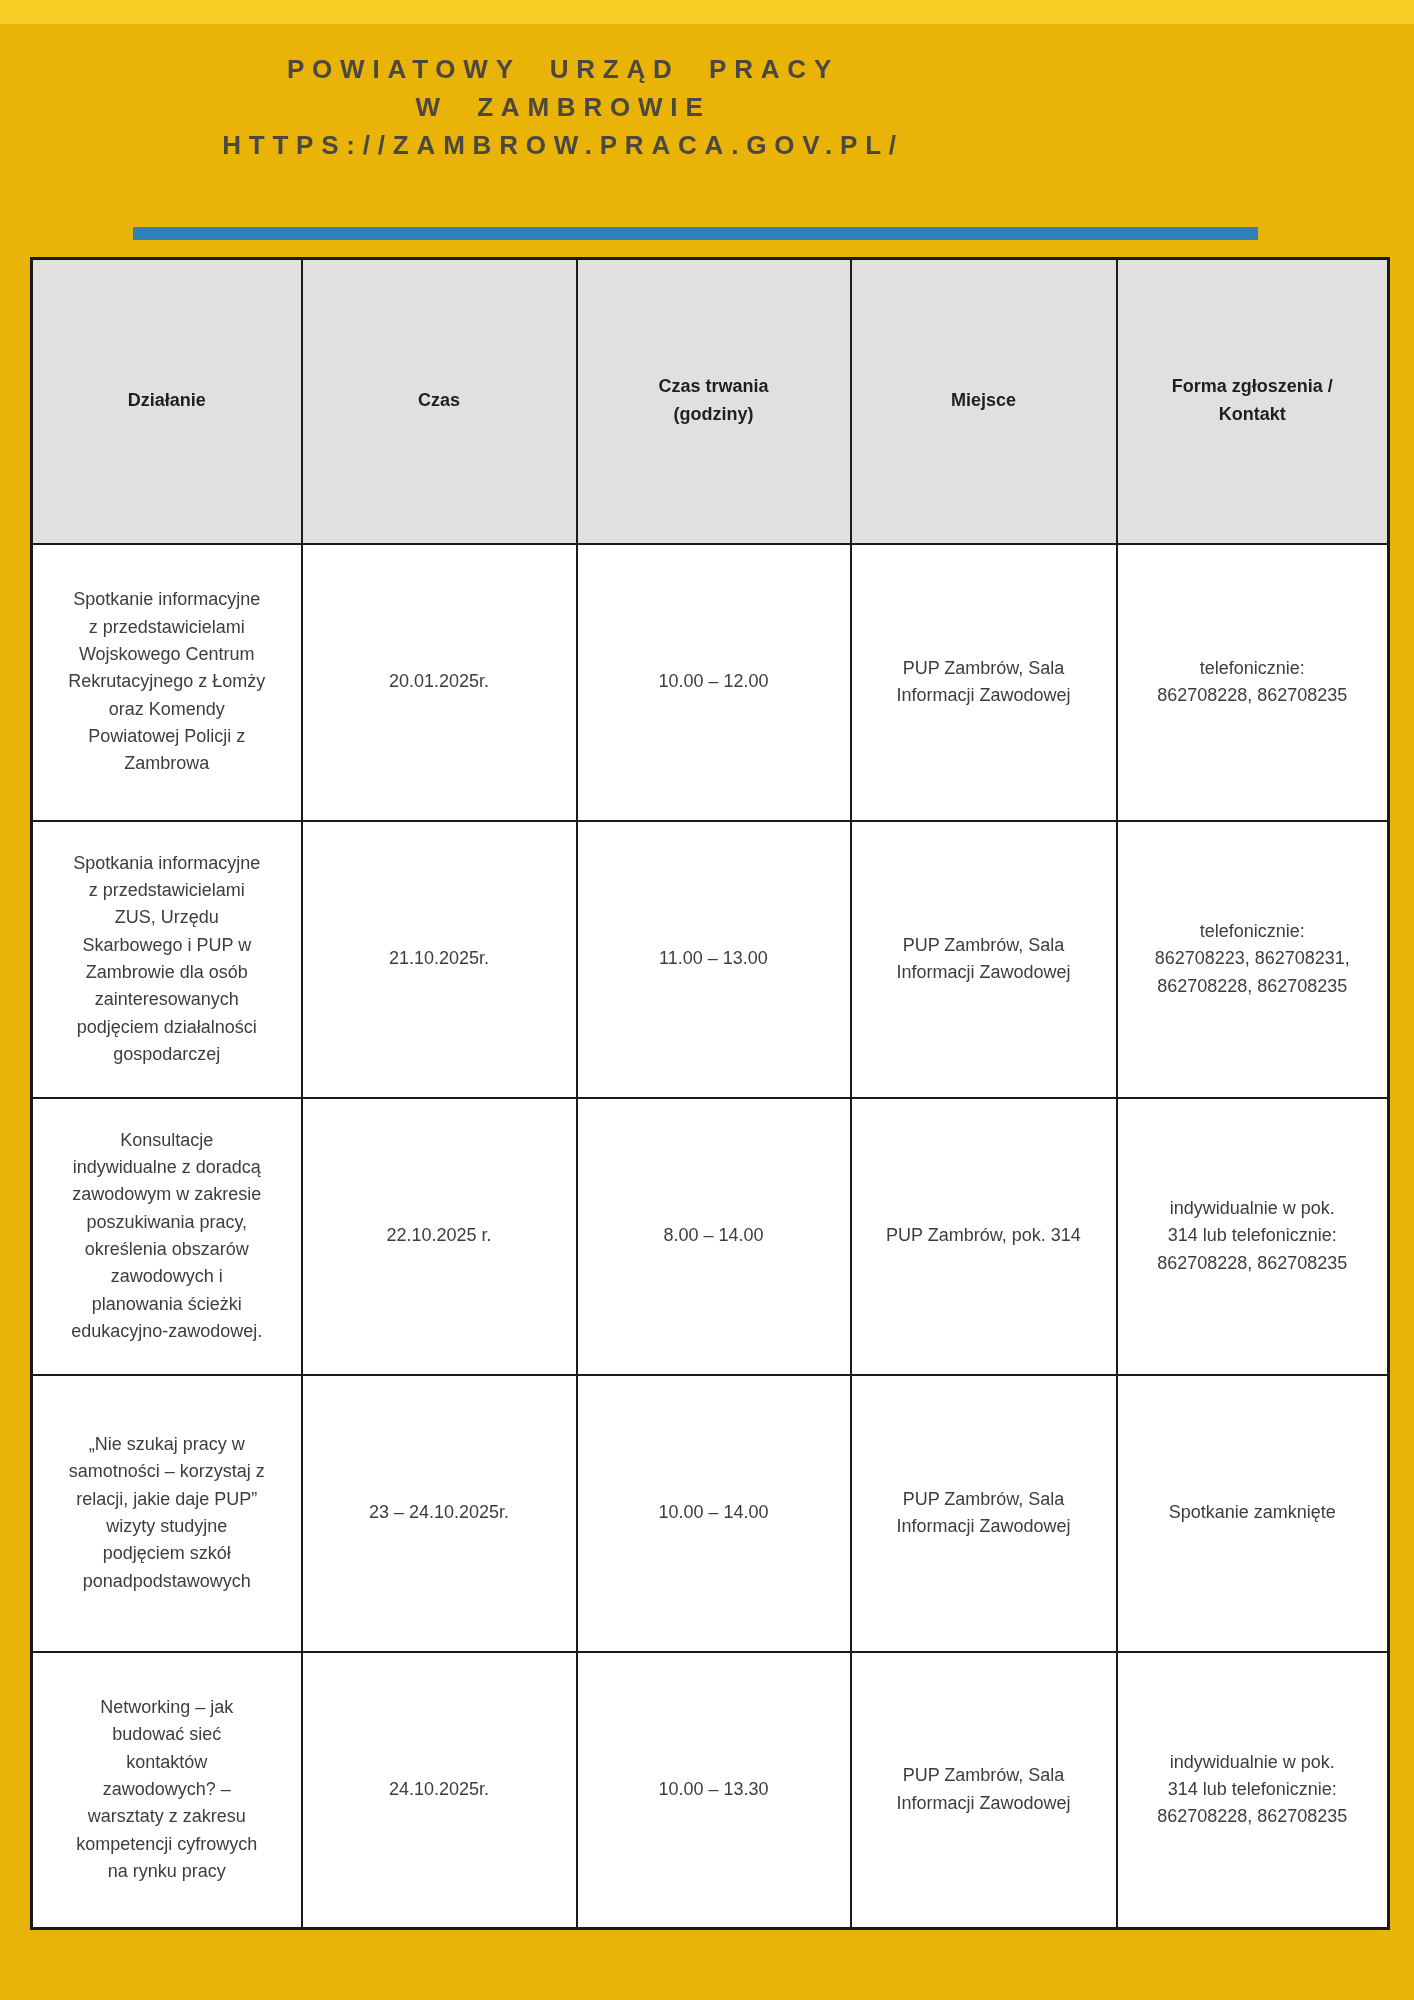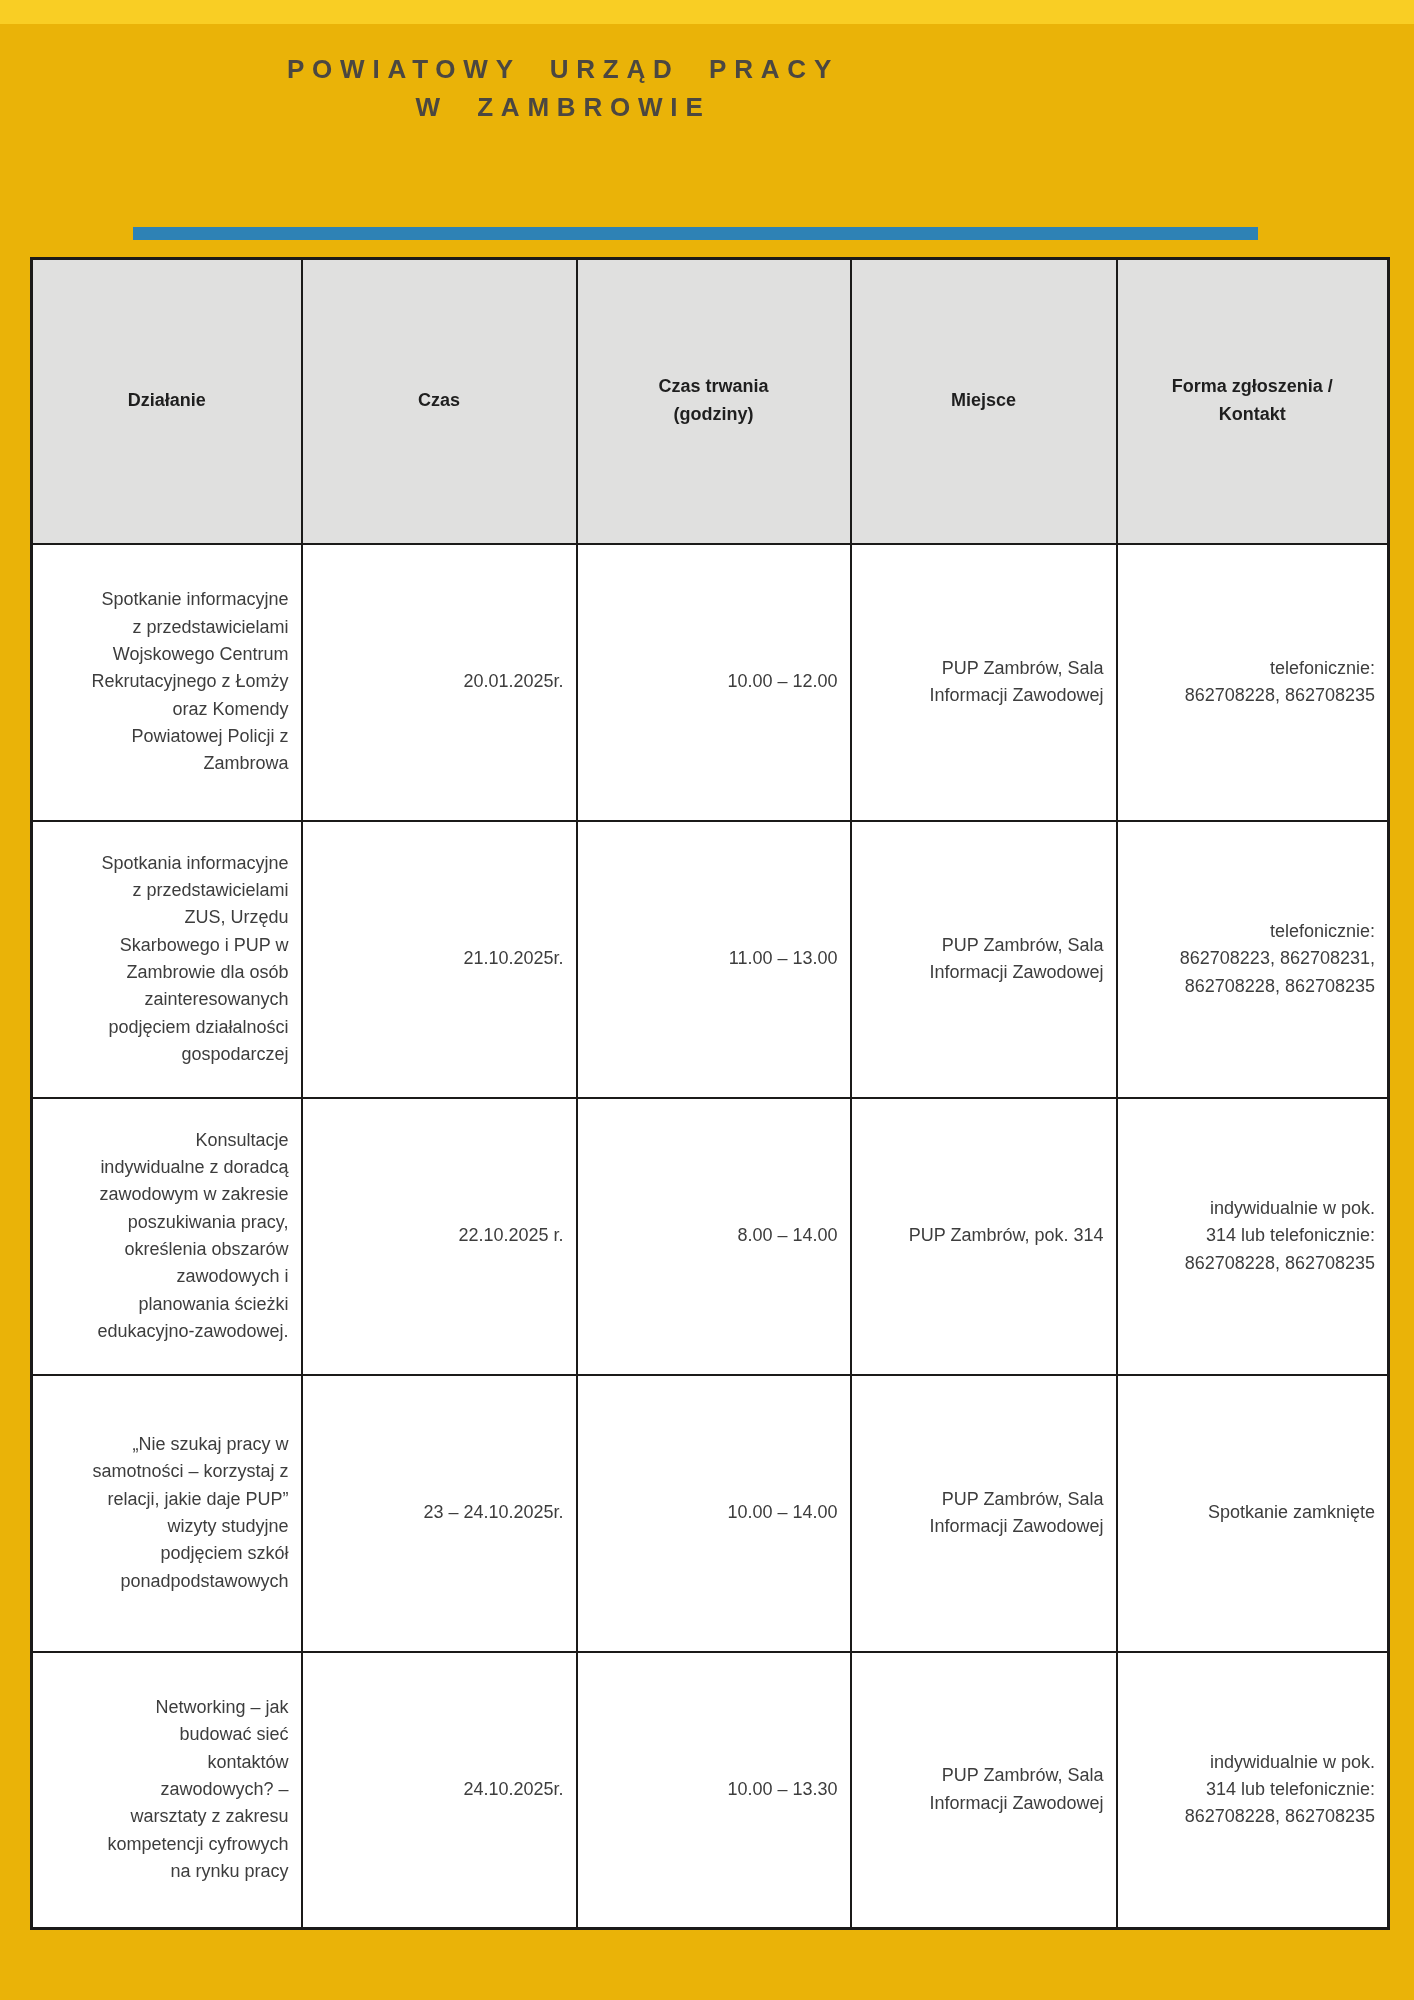--- a/index.html
+++ b/index.html
@@ -60,37 +60,38 @@
     font-weight: bold;
     text-align: center;
     line-height: 1.55;
   }
   .schedule tbody td {
     height: 277px;
     background: #ffffff;
     color: #3d3d3d;
     font-size: 18px;
     font-weight: normal;
-    text-align: right;
+    text-align: center;
     line-height: 1.52;
   }
   .col-1 { width: 270px; }
   .col-2 { width: 275px; }
   .col-3 { width: 274px; }
   .col-4 { width: 266px; }
   .col-5 { width: 272px; }
 </style>
 </head>
 <body style="background: rgb(249, 206, 36);">
 
 <div class="page" style="background: #eab308; margin-top: 24px;">
 
   <div class="letterhead">
     <div>POWIATOWY URZĄD PRACY</div>
     <div>W ZAMBROWIE</div>
+    <div>HTTPS://ZAMBROW.PRACA.GOV.PL/</div>
   </div>
 
   <div class="divider-bar" style="background: rgb(46, 130, 181);"></div>
 
   <table class="schedule">
     <colgroup>
       <col class="col-1">
         <col class="col-2">
         <col class="col-3">
         <col class="col-4">

